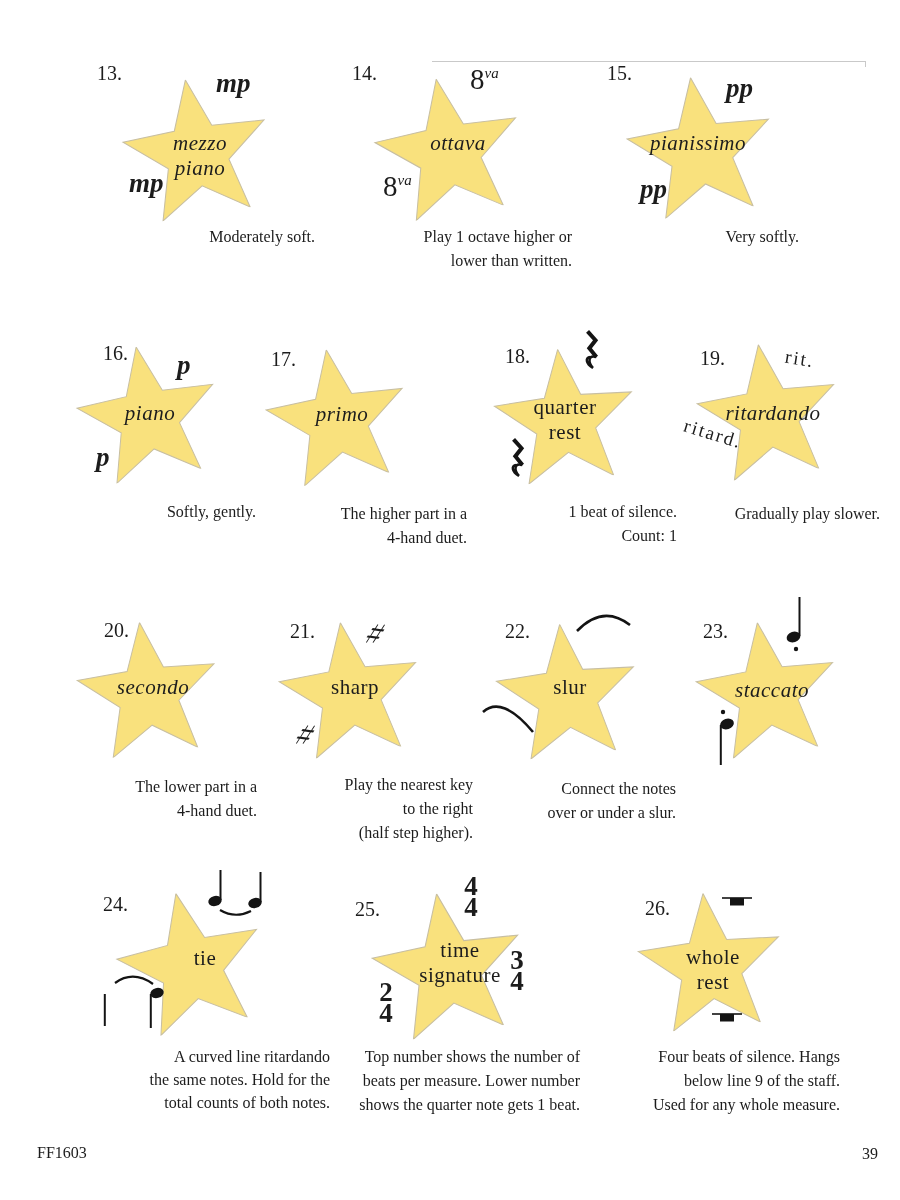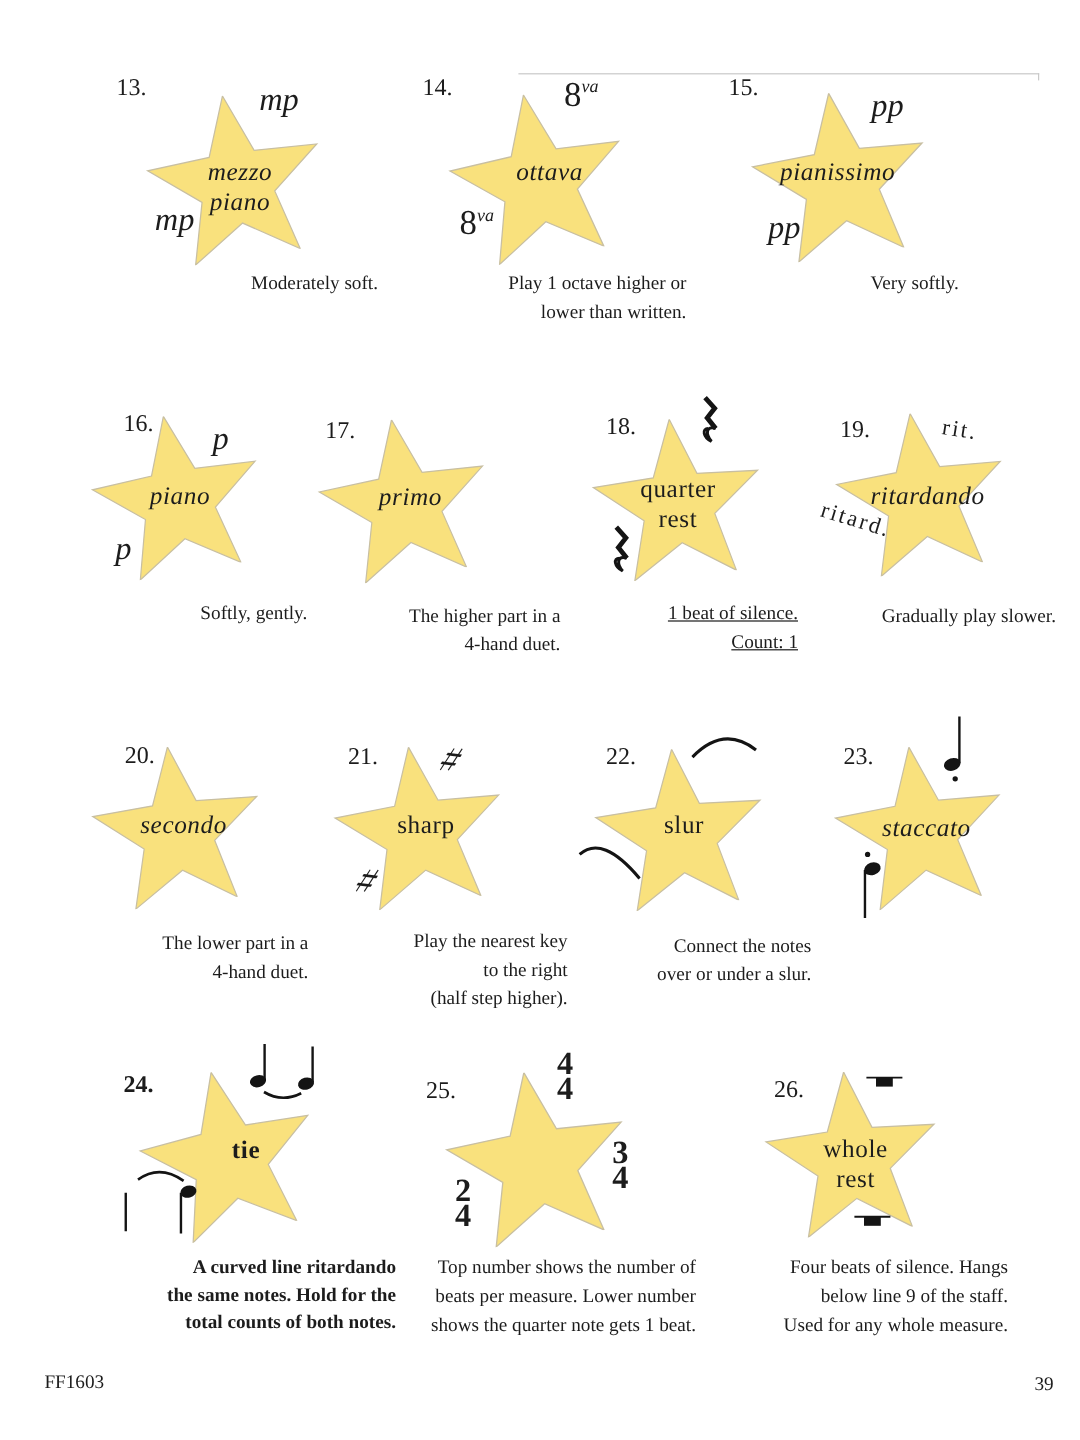--- a/index.html
+++ b/index.html
@@ -5,21 +5,21 @@
   html,body{margin:0;padding:0;background:#ffffff;}
   .page{position:relative;width:900px;height:1200px;background:#fff;overflow:hidden;
         font-family:"Liberation Serif",serif;color:var(--ink,#1c1c1c);}
   .card{position:absolute;}
   .card > *{position:absolute;}
   .num{font-size:20px;white-space:nowrap;}
   .term{font-size:21px;line-height:25px;text-align:center;letter-spacing:.5px;white-space:nowrap;}
   .term.it{font-style:italic;}
   .caption{font-size:16px;line-height:24px;text-align:right;}
   .caption div{white-space:nowrap;}
-  .dyn{font-style:italic;font-weight:normal;font-size:27px;white-space:nowrap;}
+  .dyn{font-style:italic;font-weight:bold;font-size:27px;white-space:nowrap;}
   .octave{font-size:29px;white-space:nowrap;}
   .octave .sup{font-style:italic;font-size:15px;vertical-align:11px;}
   .rot{display:inline-block;transform-origin:center;}
   .sharp-glyph{font-family:"DejaVu Sans",sans-serif;font-size:34px;font-weight:bold;line-height:34px;}
   .rit-mark{font-size:19px;white-space:nowrap;}
   .ts{font-weight:bold;font-size:27px;line-height:21px;text-align:center;width:28px;}
   .star{display:block;}
   .scanline{position:absolute;background:#c9c9c9;}
   .footer{position:absolute;font-size:16px;}
   svg line, svg path{stroke:#141414;}
@@ -124,21 +124,21 @@
       <div>rest</div>
     </div>
     <svg viewBox="0 0 18 44" style="left:119px;top:-2px;width:16px;height:44px;">
       <path d="M4 1 L13 11 L6 20 L14 30" stroke-width="4.5" fill="none"></path>
       <path d="M14 30 C5 27 4 35 10 42 C2 38 1 30 7 30" stroke-width="2.8" fill="none"></path>
     </svg>
     <svg viewBox="0 0 18 44" style="left:45px;top:106px;width:16px;height:44px;">
       <path d="M4 1 L13 11 L6 20 L14 30" stroke-width="4.5" fill="none"></path>
       <path d="M14 30 C5 27 4 35 10 42 C2 38 1 30 7 30" stroke-width="2.8" fill="none"></path>
     </svg>
-    <div class="caption" style="left:0;top:170px;width:200px;text-decoration:underline;">
+    <div class="caption" style="left:12px;top:170px;width:200px;">
       <div>1 beat of silence.</div>
       <div>Count: 1</div>
     </div>
   </div>
 
   <div class="card" style="left:673px;top:330px;width:200px;height:235px;">
     <span class="num" style="left:27px;top:17px;">19.</span>
     <svg class="star" viewBox="0 0 200 181" style="left:22px;top:14px;width:145px;height:131px;transform:rotate(-8deg);">
         <use href="#star-poly"></use>
       </svg>
@@ -216,21 +216,21 @@
       <ellipse cx="9.5" cy="42" rx="7" ry="5.2" fill="#141414" transform="rotate(-18 9.5 42)"></ellipse>
       <circle cx="12" cy="54" r="2.2" fill="#141414" stroke="none"></circle>
     </svg>
     <svg viewBox="0 0 24 60" style="left:44px;top:103px;width:24px;height:60px;">
       <circle cx="9" cy="4" r="2.2" fill="#141414" stroke="none"></circle>
       <ellipse cx="13" cy="16" rx="7" ry="5.2" fill="#141414" transform="rotate(-18 13 16)"></ellipse>
       <line x1="6.8" y1="17" x2="6.8" y2="57" stroke-width="2"></line>
     </svg>
   </div>
 
-  <div class="card" style="left:85px;top:885px;width:240px;height:240px;font-weight:bold;">
+  <div class="card" style="left:85px;top:885px;width:240px;height:240px;">
     <span class="num" style="left:18px;top:8px;">24.</span>
     <svg class="star" viewBox="0 0 200 181" style="left:30px;top:7px;width:150px;height:136px;transform:rotate(-12deg);">
         <use href="#star-poly"></use>
       </svg>
     <div class="term" style="left:0;top:61px;width:240px;">
       <div>tie</div>
     </div>
     <svg viewBox="0 0 60 48" style="left:120px;top:-17px;width:60px;height:48px;">
       <line x1="15.5" y1="2" x2="15.5" y2="32" stroke-width="2"></line>
       <line x1="55.5" y1="4" x2="55.5" y2="34" stroke-width="2"></line>
@@ -250,20 +250,24 @@
       <div>the same notes. Hold for the</div>
       <div>total counts of both notes.</div>
     </div>
   </div>
 
   <div class="card" style="left:330px;top:885px;width:250px;height:240px;">
     <span class="num" style="left:25px;top:13px;">25.</span>
     <svg class="star" viewBox="0 0 200 181" style="left:40px;top:8px;width:155px;height:140px;transform:rotate(-9deg);">
         <use href="#star-poly"></use>
       </svg>
+    <div class="term" style="left:5px;top:53px;width:250px;">
+      <div>time</div>
+      <div>signature</div>
+    </div>
     <div class="ts" style="left:127px;top:-9px;">
       <div>4</div>
       <div>4</div>
     </div>
     <div class="ts" style="left:173px;top:65px;">
       <div>3</div>
       <div>4</div>
     </div>
     <div class="ts" style="left:42px;top:97px;">
       <div>2</div>

